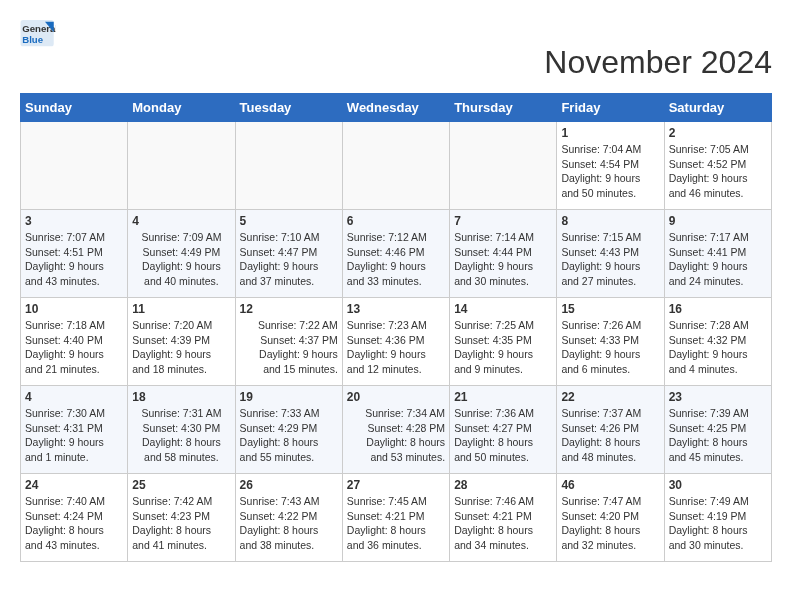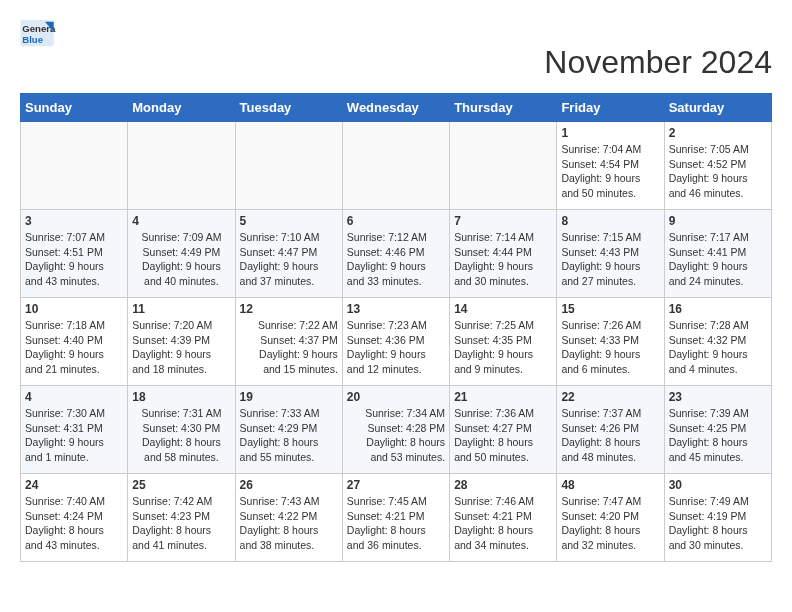--- a/index.html
+++ b/index.html
@@ -316,21 +316,21 @@
 and 36 minutes.</div>
         </td>
         <td>
           <span class="day-num">28</span>
           <div class="day-info" style="white-space: pre-line;">Sunrise: 7:46 AM
 Sunset: 4:21 PM
 Daylight: 8 hours
 and 34 minutes.</div>
         </td>
         <td>
-          <span class="day-num">48</span>
+          <span class="day-num">46</span>
           <div class="day-info" style="white-space: pre-line;">Sunrise: 7:47 AM
 Sunset: 4:20 PM
 Daylight: 8 hours
 and 32 minutes.</div>
         </td>
         <td>
           <span class="day-num">30</span>
           <div class="day-info" style="white-space: pre-line;">Sunrise: 7:49 AM
 Sunset: 4:19 PM
 Daylight: 8 hours

